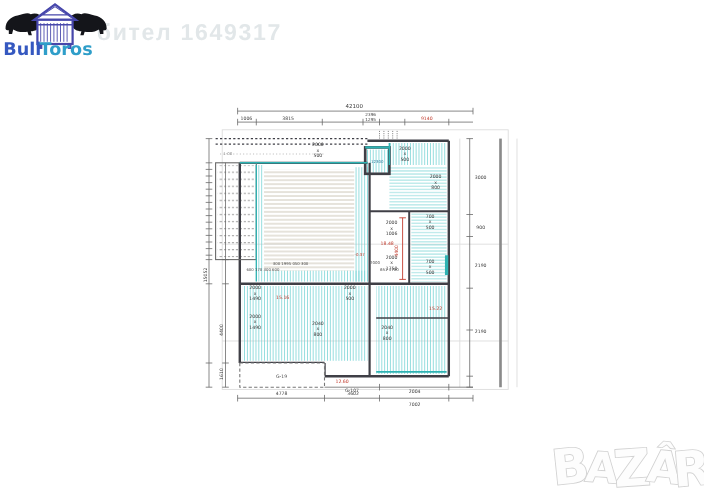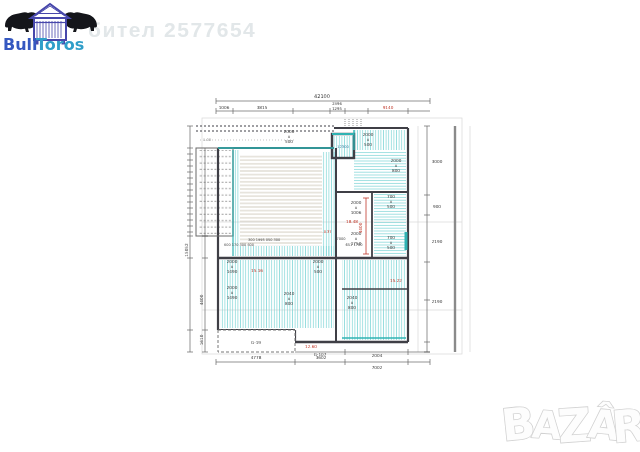--- a/index.html
+++ b/index.html
@@ -10,21 +10,21 @@
   .logo-box{position:absolute;left:2px;top:1px;width:98px;height:52px;}
   .plan-box{position:absolute;left:0;top:0;width:640px;height:452px;}
   .bazar-box{position:absolute;right:0px;bottom:0px;width:140px;height:64px;}
   svg text{font-family:"DejaVu Sans","Liberation Sans",sans-serif;}
 </style>
 </head>
 <body>
 
 <div class="canvas">
 
-  <div class="watermark-user">бител 2577654</div>
+  <div class="watermark-user">бител 1649317</div>
 
   <div class="logo-box">
     <svg width="98" height="52" viewBox="0 0 98 52">
 
       <g>
         <path d="M3,25 C3,18 8,14 14,13 C19,12 23,10 26,12 C30,10 35,12 38,16 L41,19 C42,21 40,22.5 38,22.5 L34.5,22.5 C33.5,25.5 30,27.5 26,27.5 L27,31 24,31 23,27.8 C18,28.8 13,27.8 10,25.8 L9,30 6,30 6,26.6 C4.2,26.6 3,26.2 3,25 Z" fill="#14151a"></path>
         <path d="M34,15 l6,-2.5" stroke="#ffffff" stroke-width="1.4" fill="none"></path>
       </g>
 
       <g transform="translate(98,0) scale(-1,1)">

